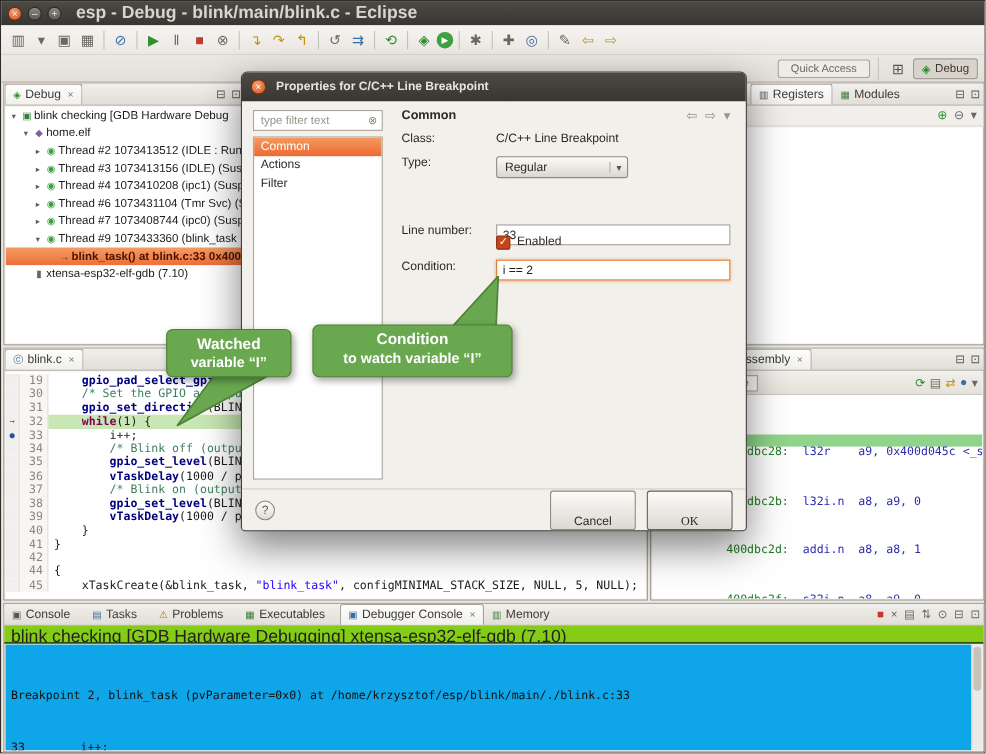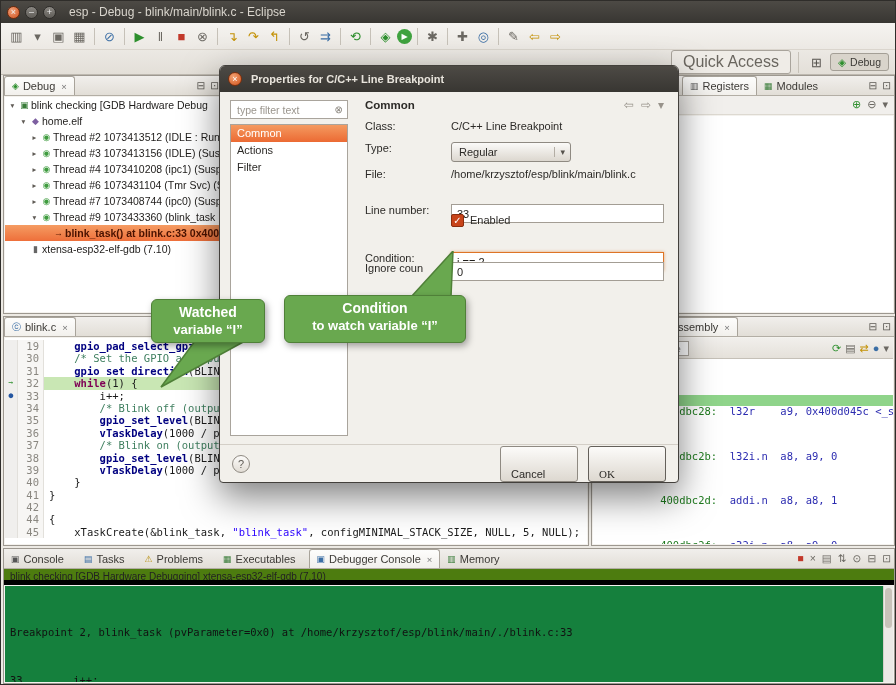--- a/index.html
+++ b/index.html
@@ -3,32 +3,32 @@
 <meta charset="utf-8">
 <style>
   * { box-sizing: border-box; }
   body { margin:0; background:#a8a49d; font-family:"Liberation Sans", sans-serif; }
   #win { position:relative; width:896px; height:685px; background:#edeae4; overflow:hidden; border:1px solid #2f2d2a; }
 
   
   .titlebar { height:22px; background:linear-gradient(#4d4a45,#383632); display:flex; align-items:center; padding:0 6px; gap:5px; }
   .wbtn { width:13px; height:13px; border-radius:50%; background:linear-gradient(#8a8782,#5f5c57); border:1px solid #2e2c29; color:#eee; font-size:9px; line-height:11px; text-align:center; }
   .wbtn.close { background:radial-gradient(circle at 35% 30%, #f0a078, #d0521f); border-color:#6e2a0c; }
-  .title-text { color:#d9d5cd; font-size:12px; font-weight:normal; margin-left:8px; }
+  .title-text { color:#d9d5cd; font-size:16px; font-weight:bold; margin-left:8px; }
 
   
   .toolbar { position:absolute; top:22px; left:0; right:0; height:52px; background:linear-gradient(#f5f3f0,#e3dfd8); border-bottom:1px solid #bdb8af; }
   .toolbar-row1 { height:27px; display:flex; align-items:center; padding:1px 5px 0 5px; border-bottom:1px solid #dad5cd; }
   .tbtn { min-width:19px; height:21px; display:flex; align-items:center; justify-content:center; font-size:13px; color:#55524d; border-radius:3px; margin:0 1px; }
   .tbtn.tsep { min-width:1px; width:1px; height:17px; background:#c6c1b8; border-radius:0; margin:0 4px; padding:0; }
   .c-dim { color:#6b6862; } .c-green { color:#2d8f2d; } .c-red { color:#c2392b; }
   .c-gold { color:#c49207; } .c-blue { color:#3b6ea5; }
   .c-runbtn { background:#3fa23f; color:#fff; border-radius:50%; width:15px; height:15px; min-width:15px; font-size:8px; }
   .toolbar-row2 { height:24px; display:flex; align-items:center; justify-content:flex-end; padding:0 6px; gap:7px; }
-  .qa-btn { border:1px solid #a9a49c; border-radius:3px; color:#6a665f; font-size:16px; padding:2px 11px; background:#efece7;text-align:center; }
+  .qa-btn { border:1px solid #a9a49c; border-radius:3px; color:#6a665f; font-size:10px; padding:2px 11px; background:#efece7;text-align:center; }
   .persp { display:flex; align-items:center; gap:3px; border-left:1px solid #c6c1b8; padding-left:7px; }
   .pbtn { display:flex; align-items:center; gap:4px; font-size:10.5px; color:#3b3935; padding:2px 7px; border-radius:3px; }
   .pbtn.active { background:#d9d4cb; border:1px solid #a49f96; }
 
   
   .panel { position:absolute; background:#f4f2ee; border:1px solid #9d9890; }
   .view-tabs { height:20px; display:flex; align-items:flex-end; background:linear-gradient(#f1efec,#e2ded7); border-bottom:1px solid #b3aea5; position:relative; }
   .vtab { display:flex; align-items:center; gap:4px; padding:0 7px; font-size:11px; color:#3c3a36; height:19px; }
   .vtab.active { background:linear-gradient(#fdfdfc,#f2f0ec); border:1px solid #a8a39a; border-bottom:none; border-radius:3px 3px 0 0; }
   .vtico { font-size:9px; }
@@ -73,22 +73,22 @@
   #registers-panel .view-tabs { padding-left:22px; }
   .reg-toolbar { height:19px; display:flex; justify-content:flex-end; gap:6px; padding:2px 6px; color:#666; font-size:11px; background:#f1efec; border-bottom:1px solid #ddd9d1; }
   .reg-body { position:absolute; top:40px; left:1px; right:1px; bottom:1px; background:#fff; }
 
   
   #console-panel { left:2px; top:547px; width:892px; height:136px; }
   .ctico { font-size:9px; }
   .ic-con { color:#555; } .ic-tasks { color:#3b6ea5; } .ic-prob { color:#b58a00; }
   .ic-exec { color:#3a7d3a; } .ic-dbgcon { color:#3b6ea5; } .ic-mem { color:#3a7d3a; }
   .console-right { position:absolute; right:3px; top:3px; display:flex; gap:6px; font-size:10.5px; align-items:center; }
-  .status-line { height:16px; font-size:10px; color:#222; padding:2px 6px; background:#4d7c0f; border-bottom:5px solid #000000; white-space:nowrap; overflow:hidden; }
-  .console-out { position:absolute; top:37px; left:1px; right:11px; bottom:1px; background:#15803d; font-family:"DejaVu Sans Mono", monospace; font-size:10.5px; line-height:12.2px; padding:3px 5px; white-space:pre; overflow:hidden; color:#111; }
+  .status-line { height:16px; font-size:16px; color:#222; padding:2px 6px; background:#84cc16; border-bottom:1px solid #000000; white-space:nowrap; overflow:hidden; }
+  .console-out { position:absolute; top:37px; left:1px; right:11px; bottom:1px; background:#0ea5e9; font-family:"DejaVu Sans Mono", monospace; font-size:10.5px; line-height:12.2px; padding:3px 5px; white-space:pre; overflow:hidden; color:#111; }
   .con-line { min-height:12.2px; }
   .vscroll { position:absolute; right:1px; top:37px; bottom:1px; width:10px; background:#eceae6; border-left:1px solid #d5d1ca; }
   .vthumb { position:absolute; left:1px; right:1px; top:2px; height:40px; background:#c8c3ba; border-radius:4px; }
 
   
   #dialog { position:absolute; left:218px; top:64px; width:460px; height:418px; background:#f2f0eb; border:1px solid #43403c; border-radius:6px 6px 4px 4px; box-shadow:0 14px 36px rgba(0,0,0,.5); z-index:50; }
   .dlg-titlebar { height:26px; background:linear-gradient(#4d4a45,#383632); border-radius:5px 5px 0 0; display:flex; align-items:center; padding:0 8px; gap:9px; }
   .dlg-close { width:14px; height:14px; border-radius:50%; background:radial-gradient(circle at 35% 30%, #f2a171,#d4561f); border:1px solid #7c2f0d; color:#fff; font-size:9px; line-height:12px; text-align:center; }
   .dlg-title { color:#e8e4dc; font-weight:bold; font-size:11px; }
   .filter-box { position:absolute; left:10px; top:34px; width:118px; height:19px; background:#fff; border:1px solid #a9a49c; display:flex; align-items:center; padding:0 4px; }
@@ -105,21 +105,21 @@
   .flabel { width:86px; min-width:86px; font-size:11px; color:#2c2a27; overflow:hidden; white-space:nowrap; }
   .fvalue { font-size:11px; color:#2c2a27; white-space:nowrap; }
   .finput { flex:1; height:19px; border:1px solid #a39d94; background:#fff; font-size:11px; padding:0 5px; color:#1f1d1a; font-family:"Liberation Sans", sans-serif; outline:none; }
   .finput.focused { border:1.5px solid #de7426; box-shadow:0 0 3px rgba(222,116,38,.6); }
   .fselect { width:120px; height:20px; border:1px solid #8f8a82; border-radius:3px; background:linear-gradient(#fbfaf8,#dcd7cf); display:flex; align-items:center; justify-content:space-between; font-size:11px; color:#2c2a27; padding-left:7px; }
   .fselect .arrow { border-left:1px solid #b3ada4; padding:0 5px; color:#55514b; font-size:9px; }
   .fcheck { width:13px; height:13px; min-width:13px; background:#c8441a; border:1px solid #8a2d0e; border-radius:2px; color:#fff; font-size:10px; line-height: 12px; text-align:center; margin-right:6px; }
   .dlg-footer { position:absolute; left:0; right:0; bottom:0; height:38px; border-top:1px solid #d4cfc7; display:flex; align-items:center; padding:0 12px; }
   .help-btn { width:18px; height:18px; border-radius:50%; border:1px solid #8f8a82; color:#5f5b55; font-size:11px; text-align:center; line-height:16px; background:linear-gradient(#fcfbf9,#e2ddd5); }
   .dlg-buttons { margin-left:auto; display:flex; gap:10px; }
-  .btn { min-width:78px; height:23px; border:1px solid #8f8a82; border-radius:3px; background:linear-gradient(#fcfbf9,#ddd8d0); font-size:11px; color:#2c2a27; text-align:left; line-height:21px; padding:17px 10px; }
+  .btn { min-width:78px; height:23px; border:1px solid #8f8a82; border-radius:3px; background:linear-gradient(#fcfbf9,#ddd8d0); font-size:11px; color:#2c2a27; text-align:center; line-height:21px; padding:17px 10px; }
   .btn.default { border-color:#64605a;font-family:Liberation Serif, serif; }
 
   
   .callout { position:absolute; background:#69a84f; border:1px solid #4f8038; border-radius:6px; color:#fff; font-weight:bold; text-align:center; padding:3px 4px; box-shadow:2px 3px 7px rgba(0,0,0,.35); z-index:60; }
   .callout .l1 { font-size:14px; line-height:18px; }
   .callout .l2 { font-size:13px; line-height:17px; }
   #callout-watched { left:150px; top:298px; width:114px; height:44px; }
   #callout-condition { left:283px; top:294px; width:182px; height:48px; }
   .tail { position:absolute; z-index:58; }
   .tail polygon { fill:#69a84f; stroke:#4f8038; stroke-width:1.5; }
@@ -614,40 +614,32 @@
       <span class="flabel">Class:</span>
       <span class="fvalue">C/C++ Line Breakpoint</span>
     </div>
     <div class="frow" style="top:76px;">
       <span class="flabel">Type:</span>
       <span class="fselect">
         <span>Regular</span>
         <span class="arrow">▾</span>
       </span>
     </div>
-    <div class="frow" style="top:102px;">
-      <span class="flabel">File:</span>
-      <span class="fvalue">/home/krzysztof/esp/blink/main/blink.c</span>
-    </div>
     <div class="frow" style="top:124px;margin-top:14px;">
       <span class="flabel">Line number:</span>
       <input class="finput" value="33" style="">
     </div>
     <div class="frow" style="top:148px;">
       <span class="flabel"></span>
       <span class="fcheck">✓</span>
       <span class="fvalue">Enabled</span>
     </div>
-    <div class="frow" style="top:186px;">
+    <div class="frow" style="top:170px;">
       <span class="flabel">Condition:</span>
       <input class="finput focused" value="i == 2" style="">
-    </div>
-    <div class="frow" style="top:196px;">
-      <span class="flabel">Ignore coun</span>
-      <input class="finput" value="0" style="">
     </div>
 
     <div class="dlg-footer">
       <span class="help-btn">?</span>
       <span class="dlg-buttons">
         <span class="btn">Cancel</span>
         <span class="btn default">OK</span>
       </span>
     </div>
   </div>

